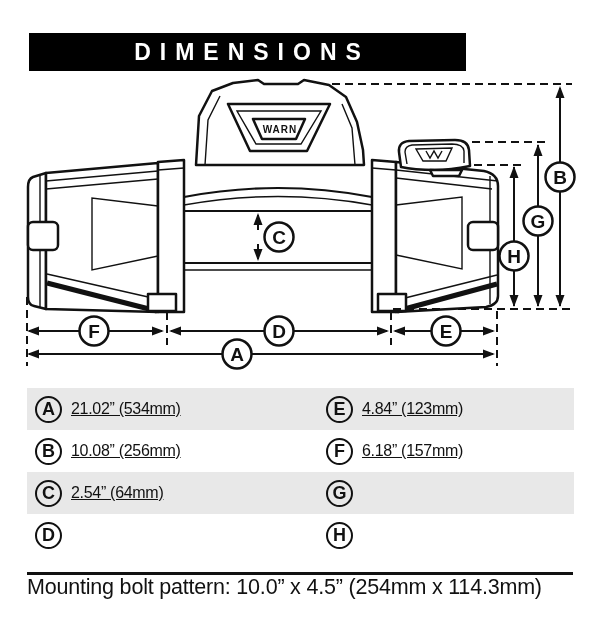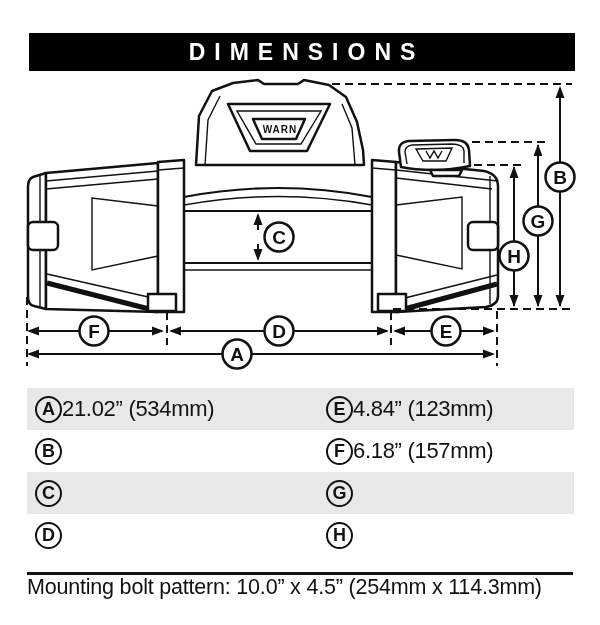--- a/index.html
+++ b/index.html
@@ -2,21 +2,21 @@
 <html style="--ink: #111111; --band: #e8e8e8; --header_bg: #000000; --header_text: #ffffff;"><head>
 <meta charset="utf-8">
 <style>
   html,body { margin:0; padding:0; }
   body {
     width:600px; height:625px; position:relative; overflow:hidden;
     background:#fff; color:var(--ink,#111);
     font-family:"Liberation Sans", sans-serif;
   }
   .header-bar {
-    position:absolute; left:29px; top:33px; width:546px; height:38px;
+    position:absolute; left:29px; top:33px; width:437px; height:38px;
     background:var(--header_bg,#000);
     display:flex; align-items:center; justify-content:center;
   }
   .header-title {
     color:var(--header_text,#fff); font-weight:bold; font-size:23px;
     letter-spacing:9px; padding-left:9px; white-space:nowrap;
   }
   svg.diagram { position:absolute; left:0; top:0; }
 
   
@@ -37,21 +37,21 @@
   .row { height:42px; display:flex; align-items:center; }
   .row.band { background:var(--band,#e8e8e8); }
   .cell { display:flex; align-items:center; width:291px; }
   .cell.r { flex:1; }
   .badge {
     box-sizing:border-box; width:27px; height:27px; flex:none;
     border:2.5px solid var(--ink,#111); border-radius:50%;
     display:flex; align-items:center; justify-content:center;
     font-weight:bold; font-size:18px; margin-left:8px;
   }
-  .val { font-size:22px; letter-spacing:-0.3px; white-space:nowrap; }
+  .val { font-size:16px; margin-left:9px; letter-spacing:-0.3px; white-space:nowrap;text-decoration:underline; }
   .rule { position:absolute; left:27px; top:572px; width:546px; height:3px; background:var(--ink,#111); }
   .note { position:absolute; left:27px; top:575px; font-size:21.5px; letter-spacing:-0.2px; white-space:nowrap; }
 </style>
 </head>
 <body>
 
 <div class="header-bar">
   <span class="header-title">DIMENSIONS</span>
 </div>
 
@@ -189,29 +189,31 @@
       <span class="val">21.02” (534mm)</span>
     </div>
     <div class="cell r">
       <span class="badge">E</span>
       <span class="val">4.84” (123mm)</span>
     </div>
   </div>
   <div class="row">
     <div class="cell">
       <span class="badge">B</span>
+      <span class="val">10.08” (256mm)</span>
     </div>
     <div class="cell r">
       <span class="badge">F</span>
       <span class="val">6.18” (157mm)</span>
     </div>
   </div>
   <div class="row band">
     <div class="cell">
       <span class="badge">C</span>
+      <span class="val">2.54” (64mm)</span>
     </div>
     <div class="cell r">
       <span class="badge">G</span>
     </div>
   </div>
   <div class="row">
     <div class="cell">
       <span class="badge">D</span>
     </div>
     <div class="cell r">

